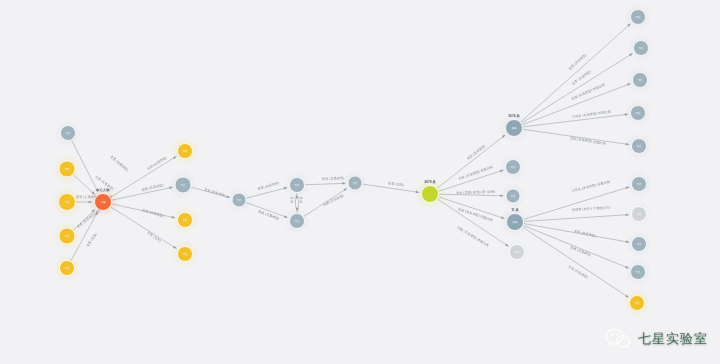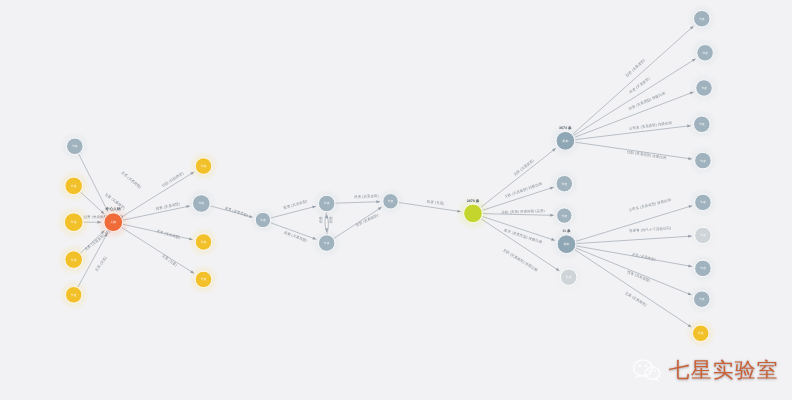--- a/index.html
+++ b/index.html
@@ -68,22 +68,22 @@
     position: absolute;
     right: 12px;
     bottom: 14px;
     display: flex;
     align-items: center;
     gap: 7px;
     opacity: 0.82;
   }
   #watermark .wm-text {
     font-family: "Liberation Sans", sans-serif;
-    font-size: 19px;
-    color: #c2410c;
+    font-size: 13px;
+    color: #14532d;
     letter-spacing: 1px;
     text-shadow: 0 0 2px rgba(120,120,130,0.55), 0 1px 2px rgba(110,110,120,0.5);
     white-space: nowrap;
   }
   #watermark .wm-logo {
     width: 26px;
     height: 22px;
     position: relative;
   }
 </style>

